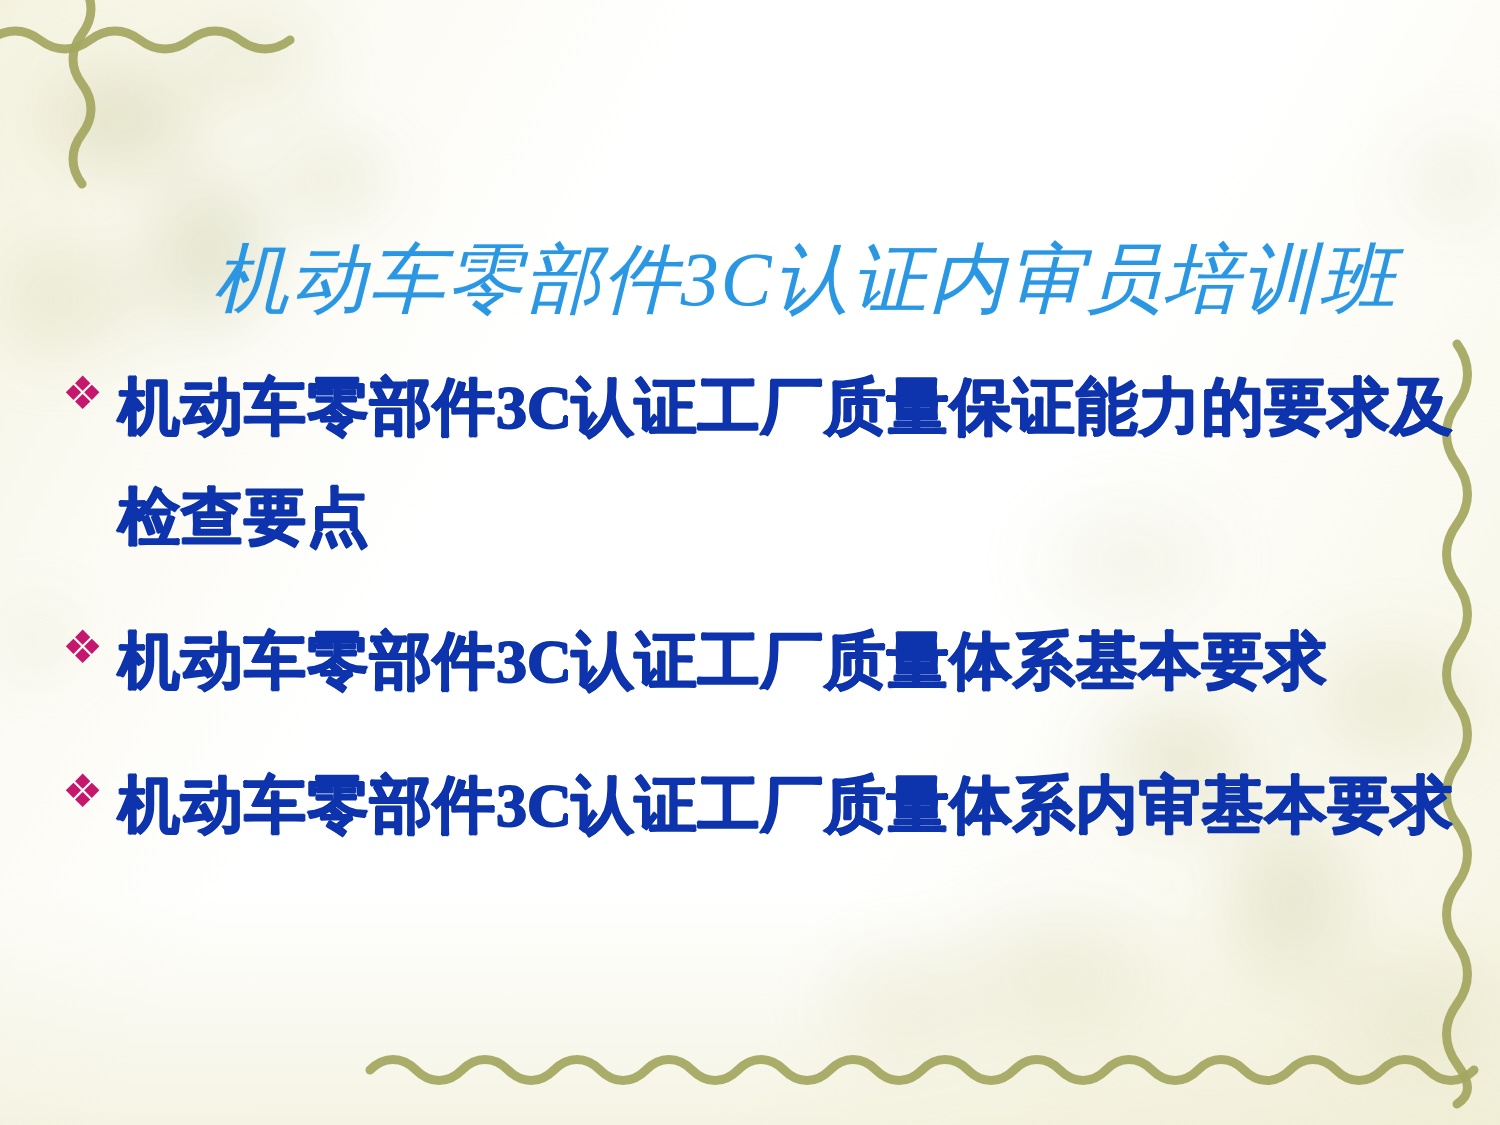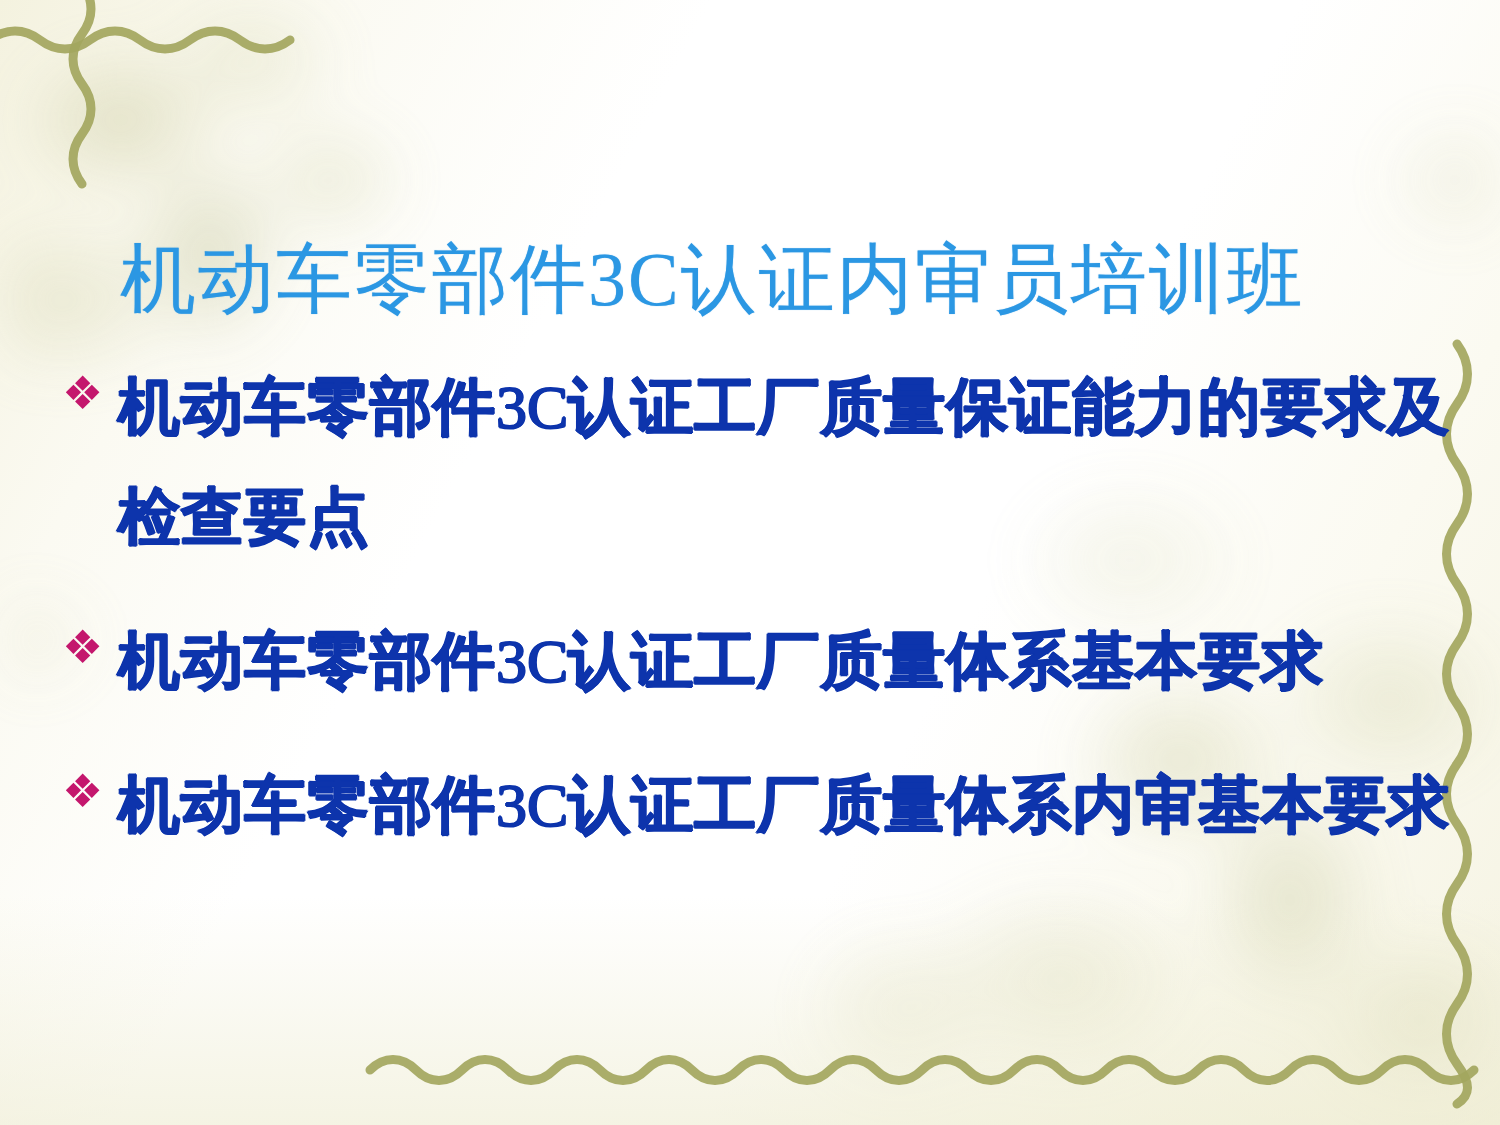--- a/index.html
+++ b/index.html
@@ -72,25 +72,27 @@
   #deco-top-vert   { left: 60px;   top: -16px; }
   #deco-right-vert { left: 1425px; top: 344px; }
   #deco-bottom     { left: 370px;  top: 1040px; }
 
   
   .title {
     position: absolute;
     left: 120px;
     top: 122px;
     width: 1370px;
+    text-align: center;
     color: #2b97e3;
     font-family: "Liberation Serif", "DejaVu Serif", serif;
     font-size: 76px;
     line-height: 1.38;
     letter-spacing: 2px;
+    font-style: italic;
     font-weight: 400;
     text-shadow: 0 0 1px rgba(43,151,227,.6);
     white-space: pre-line;
   }
 
   
   .bullets {
     position: absolute;
     left: 62px;
     top: 352px;
@@ -120,21 +122,21 @@
     line-height: 110px;
     letter-spacing: 1px;
     text-shadow:
        1px 0 0 #0d34ac,
       -1px 0 0 #0d34ac,
        0 1px 0 #0d34ac,
        0 -1px 0 #0d34ac;
   }
   .bullet-text .lat {
     font-family: "Liberation Serif", "DejaVu Serif", serif;
-    font-weight: normal;
+    font-weight: bold;
     letter-spacing: 0;
   }
 </style>
 </head>
 <body>
 
 <div class="slide">
 
   <div class="bg-base"></div>
   <div class="bg-flora"></div>

